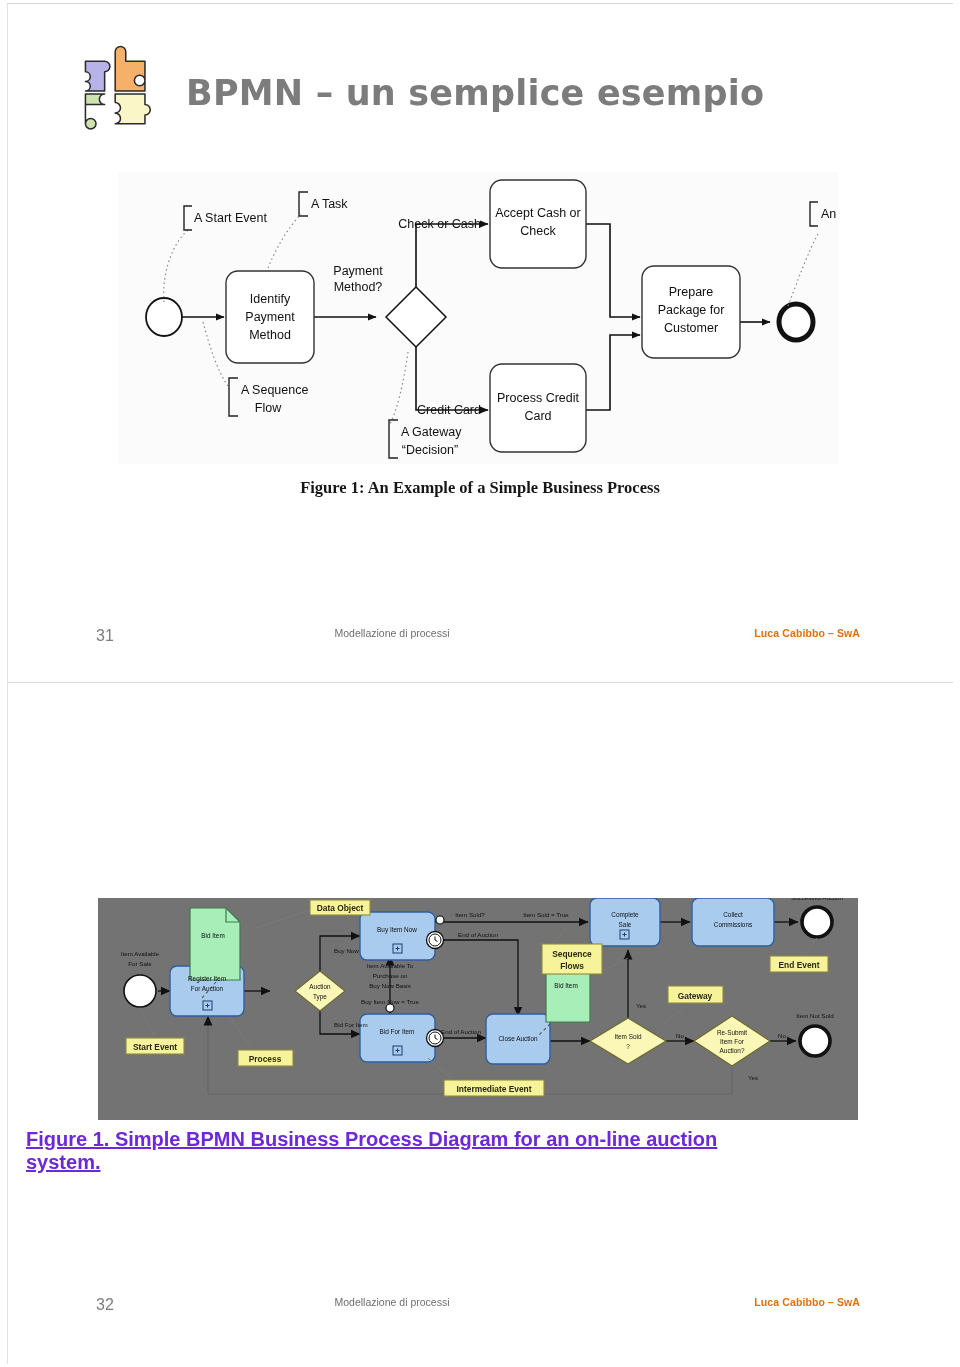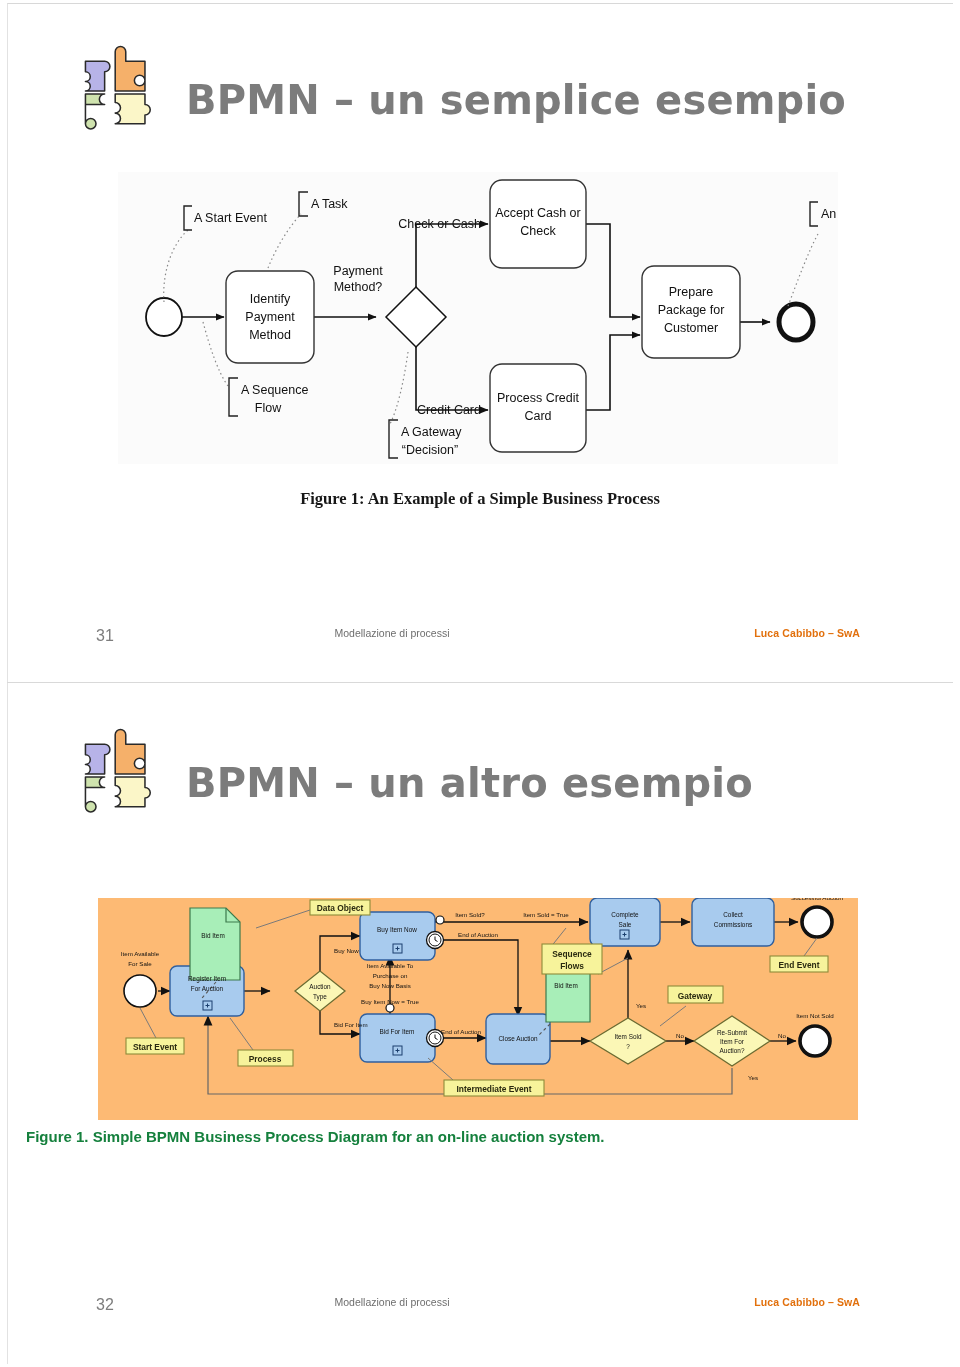--- a/index.html
+++ b/index.html
@@ -14,37 +14,37 @@
   #slide-1{top:0;height:683px;}
   #slide-2{top:683px;height:684px;}
   .slide-sep{position:absolute;left:7px;top:682px;width:946px;height:0;border-top:1px solid #d9d9d9;}
 
   
   .slide-header{position:absolute;left:0;top:0;width:100%;height:130px;}
   .logo{position:absolute;left:72px;top:44px;width:96px;height:96px;}
   .slide-title{
     position:absolute;left:186px;top:50px;width:700px;
     font-family:"DejaVu Sans", sans-serif;
-    font-size:40px;color:#7c7c7c;letter-spacing:.2px;white-space:nowrap;
+    font-size:35px;color:#7c7c7c;letter-spacing:.2px;white-space:nowrap;
   }
 
   
   .footer{position:absolute;left:0;width:960px;height:24px;font-size:10.5px;}
   .footer .pg{position:absolute;left:96px;top:0;color:#7d7d7d;font-size:16px;}
   .footer .mid{position:absolute;left:0;top:0;width:784px;text-align:center;color:#6e6e6e;font-size:10.5px;}
   .footer .rgt{position:absolute;right:100px;top:0;color:#e2700c;font-weight:bold;font-size:10.5px;letter-spacing:.1px;white-space:nowrap;}
 
   
   .fig{position:absolute;}
   #fig-1{left:118px;top:172px;width:720px;height:292px;background:#fbfbfb;}
-  .cap-1{position:absolute;left:0;top:489px;width:960px;text-align:center;
+  .cap-1{position:absolute;left:0;top:478px;width:960px;text-align:center;
          font-family:"Liberation Serif", serif;font-weight:bold;font-size:16.5px;color:#171717;}
-  #fig-2{left:98px;top:898px;width:760px;height:222px;background:#fdba74;}
+  #fig-2{left:98px;top:898px;width:760px;height:222px;background:#737373;}
   .cap-2{position:absolute;left:124px;top:1128px;width:760px;
-         font-family:"Liberation Sans", sans-serif;font-weight:bold;font-size:15px;color:#15803d;}
+         font-family:"Liberation Sans", sans-serif;font-weight:bold;font-size:20px;color:#6d28d9;text-decoration:underline;}
 
   svg{display:block;}
   .nosel{user-select:none;}
 </style>
 </head>
 <body>
 
 <div class="page-frame"></div>
 <div class="slide-sep"></div>
 
@@ -176,37 +176,20 @@
 
   <div class="footer" style="top:627px;">
     <span class="pg">31</span>
     <span class="mid">Modellazione di processi</span>
     <span class="rgt">Luca Cabibbo – SwA</span>
   </div>
 </section>
 
 <section class="slide" id="slide-2">
 
-  <div class="slide-header">
-    <div class="logo">
-      <svg viewBox="0 0 100 100" width="96" height="96" aria-hidden="true">
-        <g stroke="#2a2a2a" stroke-width="1.6" stroke-linejoin="round">
-          <path fill="#b7b3e8" d="M14 18 H34 a5.5 5.5 0 0 1 0 11 H34 V49 H14
-               a5 5 0 0 0 0 -10 a5 5 0 0 0 0 -10 Z"></path>
-          <path fill="#f5b06a" d="M45 18 V8 a5.5 5.5 0 0 1 11 0 V18 H76 V38
-               a5.5 5.5 0 0 0 -11 0 a5.5 5.5 0 0 0 11 0 V49 H45 Z"></path>
-          <path fill="#cfe3ae" d="M14 52 H34 a5.5 5.5 0 0 0 0 11 H14 V83
-               a5.5 5.5 0 0 1 11 0 a5.5 5.5 0 0 1 -11 0 Z"></path>
-          <path fill="#fbf6c8" d="M45 52 H76 V63 a5.5 5.5 0 0 1 0 11 V83 H45
-               a5.5 5.5 0 0 0 0 -11 a5.5 5.5 0 0 0 0 -11 Z"></path>
-        </g>
-      </svg>
-    </div>
-    <h1 class="slide-title nosel">BPMN – un altro esempio</h1>
-  </div>
 
   <div class="fig" id="fig-2" style="top:215px;">
     <svg width="760" height="222" viewBox="0 0 760 222">
       <defs>
         <marker id="ah2" markerWidth="11" markerHeight="11" refX="9.5" refY="5" orient="auto" markerUnits="userSpaceOnUse">
           <path d="M0,0.6 L10,5 L0,9.4 z" fill="#111"></path>
         </marker>
       </defs>
 
       <g fill="none" stroke="#111" stroke-width="1.3">

